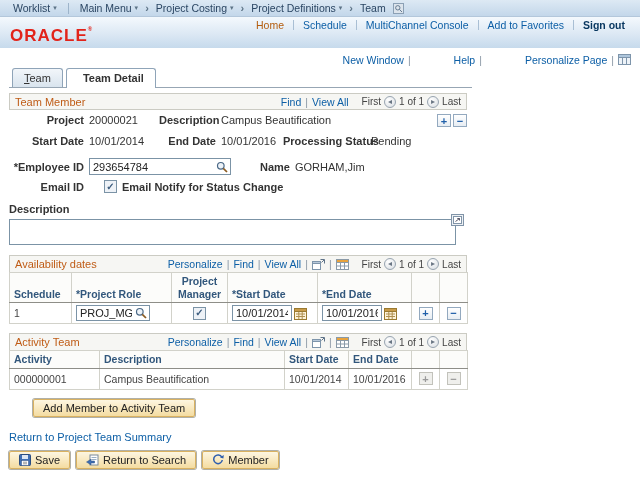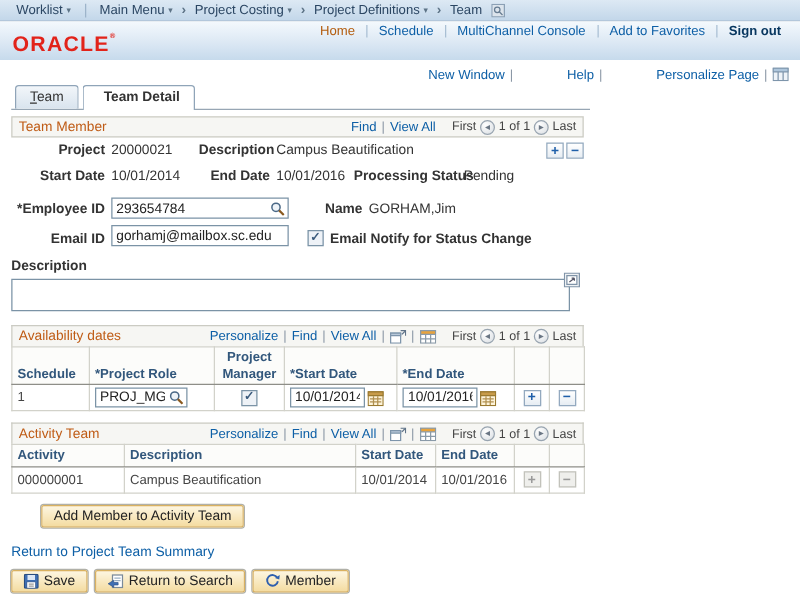--- a/index.html
+++ b/index.html
@@ -222,21 +222,20 @@
             <circle cx="4.8" cy="4.8" r="3.3" fill="#eef3f8" stroke="#4a6886" stroke-width="1.2"></circle>
             <line x1="7.3" y1="7.3" x2="11" y2="11" stroke="#8a5a20" stroke-width="1.7"></line>
           </svg>
         </span>
         <span class="l w64">Name</span>
         <span class="v">GORHAM,Jim</span>
       </div>
 
       <div class="frow r4">
         <span class="l w78">Email ID</span>
-        <input class="txt w140" value="gorhamj@mailbox.sc.edu" style="">
         <span class="cb mlcheck checked"></span>
         <span class="cblbl">Email Notify for Status Change</span>
       </div>
     </div>
 
     
     <div class="desclbl">Description</div>
     <div class="descwrap">
       <textarea class="desc" style=""></textarea>
       <svg class="expand" width="13" height="12" viewBox="0 0 13 12">

